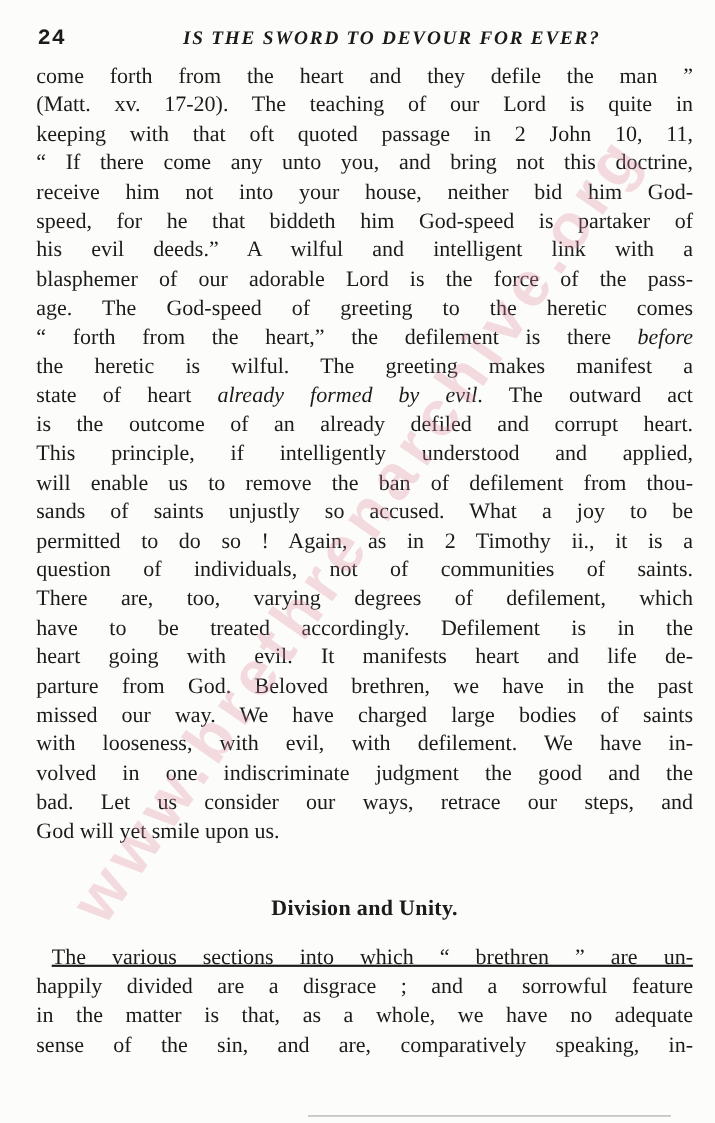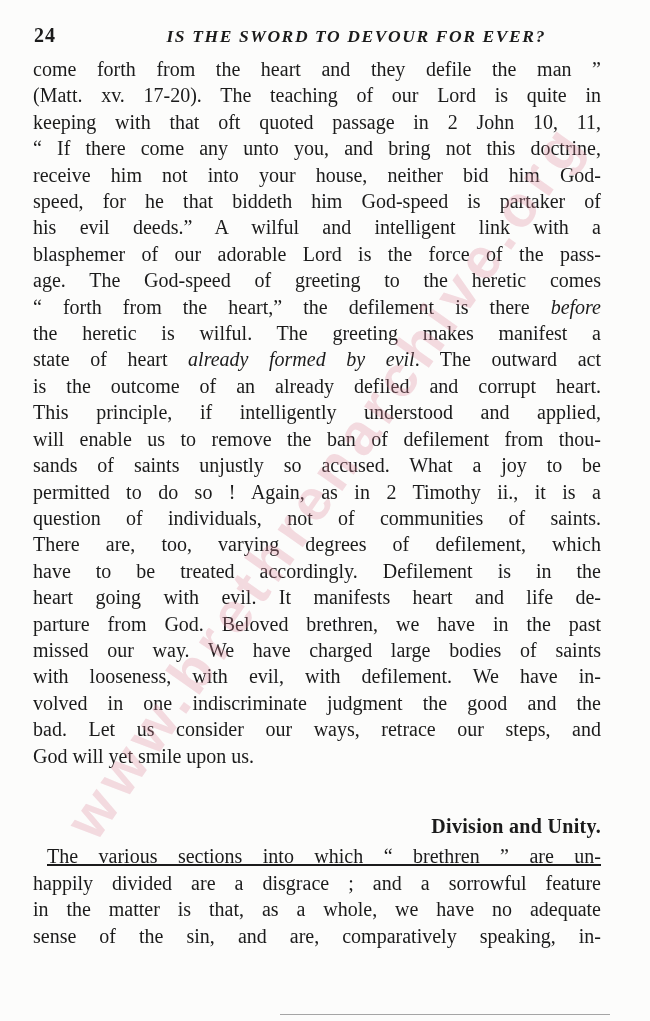--- a/index.html
+++ b/index.html
@@ -19,55 +19,56 @@
   .header {
     display: flex;
     align-items: baseline;
     padding: 24px 34px 0 34px;
   }
   .page-number {
     font-weight: bold;
     font-size: 20px;
     letter-spacing: 1px;
     min-width: 70px;
+    font-family: Liberation Mono, monospace;
   }
   .running-title {
     flex: 1;
     text-align: right;
     font-style: italic;
     font-weight: 600;
     font-size: 17.5px;
     letter-spacing: 1.6px;
     padding-right: 70px;
     white-space: nowrap;
   }
 
   .body-block {
-    padding: 9px 49px 0 33px;
+    padding: 9px 20px 0 33px;
     font-size: 20px;
     line-height: 26.4px;
   }
   .line {
     text-align: justify;
     text-align-last: justify;
     -moz-text-align-last: justify;
     white-space: normal;
   }
   .line.no-just {
     text-align-last: left;
     -moz-text-align-last: left;
   }
   .line.ind { text-indent: 14px; text-decoration: underline; }
   .line i { font-style: italic; }
 
   .section-heading {
-    text-align: right;
+    text-align: center;
     font-weight: bold;
     font-size: 20px;
-    margin: 44px 0 4px 0;
+    margin: 44px 0 18px 0;
     letter-spacing: .3px;
   }
 
   .watermark {
     position: absolute;
     left: 50%;
     top: 47%;
     transform: translate(-50%, -50%) rotate(-55deg);
     font-family: "Liberation Sans", sans-serif;
     font-size: 58px;

